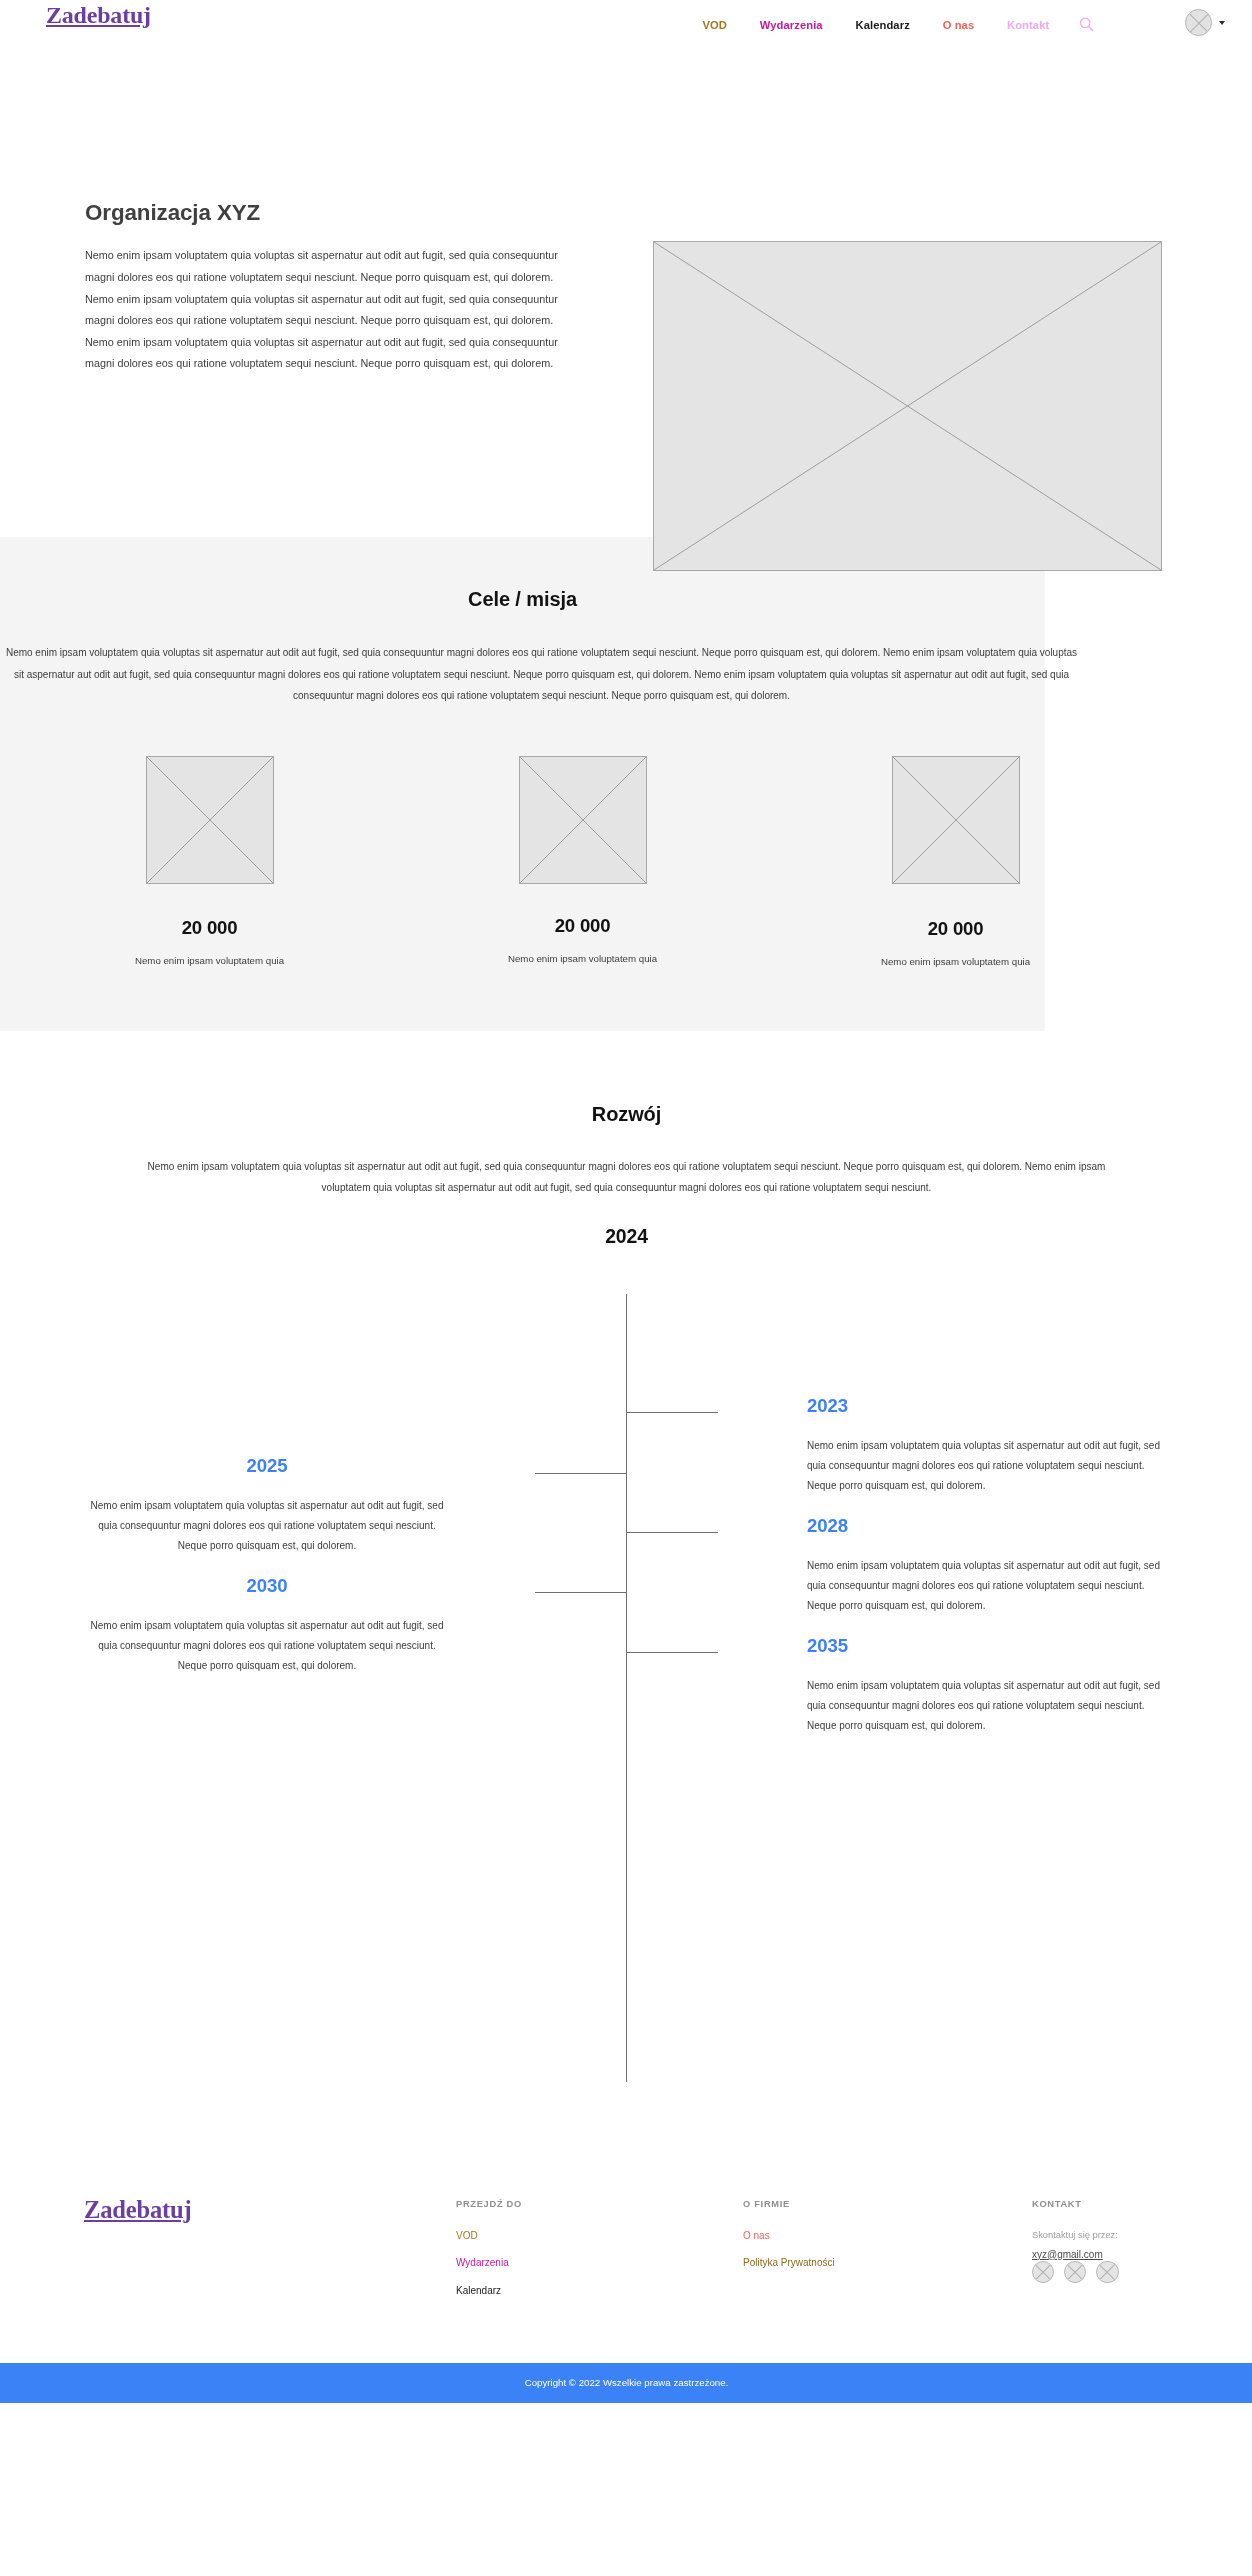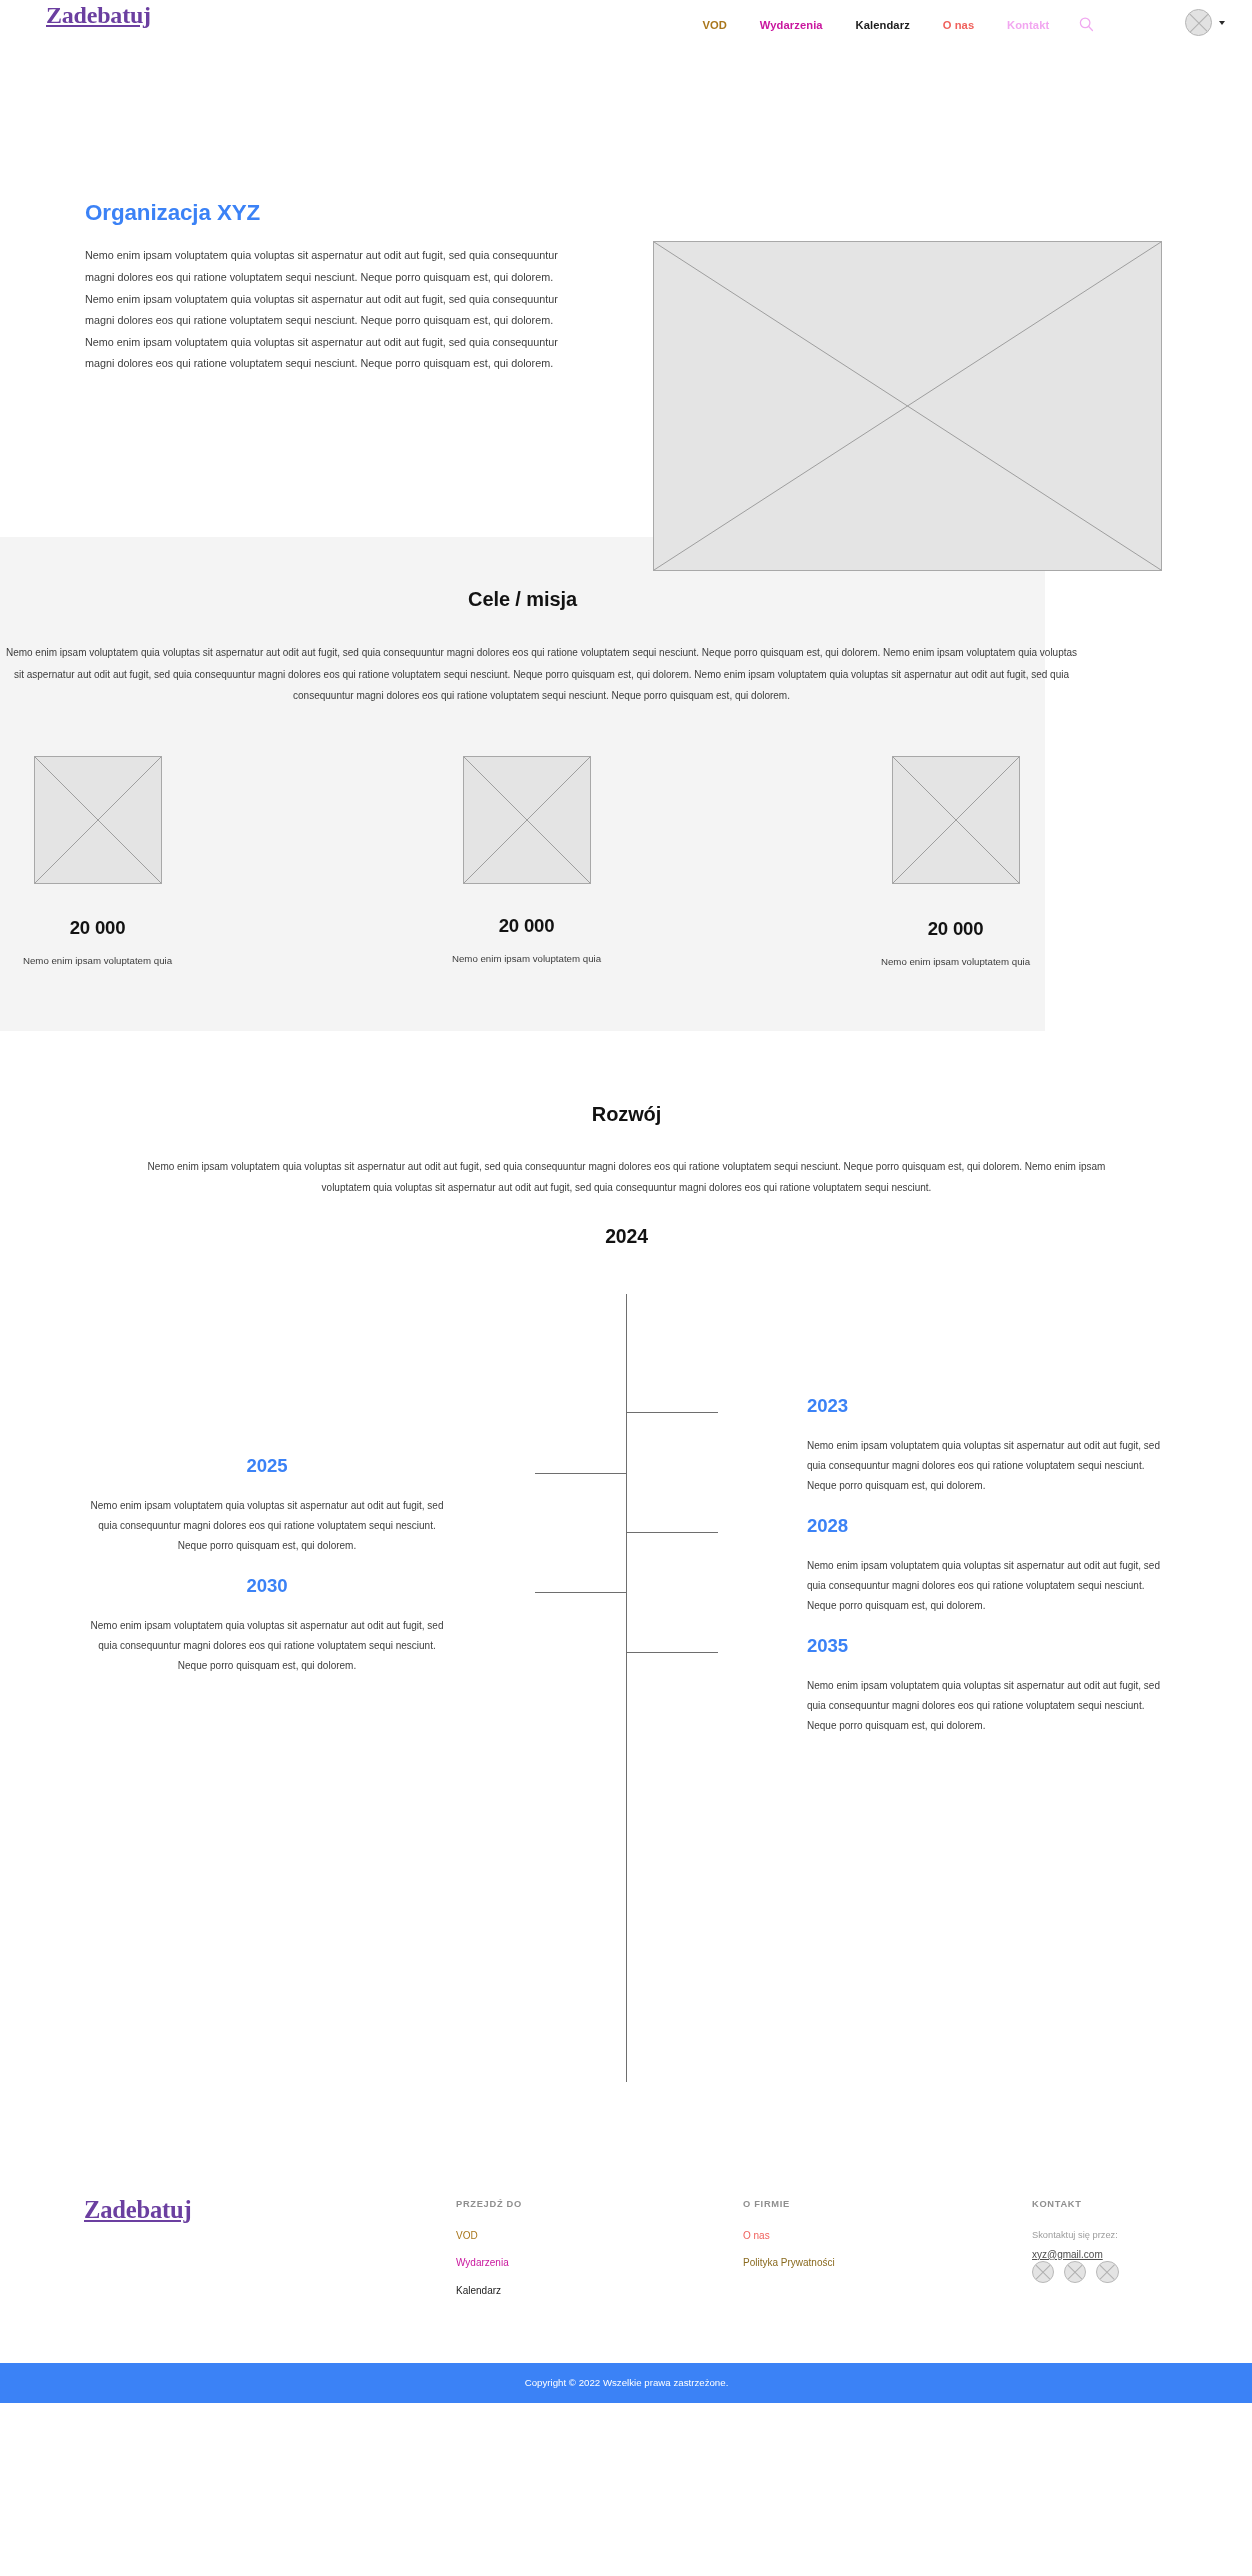--- a/index.html
+++ b/index.html
@@ -104,21 +104,21 @@
   }
   .hero-text {
     position: absolute;
     left: 85px;
     top: 154px;
     width: 477px;
   }
   .hero-title {
     font-size: 22.4px;
     font-weight: 700;
-    color: #3b82f6;
+    color: #404040;
     margin-bottom: 19.4px;
     letter-spacing: -0.1px;
   }
   .hero-body {
     font-size: 10.8px;
     line-height: 2.0;
     color: #3e3e3e;
     text-align: left;
   }
   .hero-img {
@@ -158,21 +158,21 @@
   .cele-intro {
     width: 1083px;
     margin: 31px auto 0 auto;
     text-align: center;
     font-size: 10px;
     line-height: 2.15;
     color: #3d3d3d;
   }
   .stats-row {
     display: flex;
-    justify-content: space-between;
+    justify-content: flex-end;
     gap: 194px;
     margin-top: 49px;
     padding-left: 8px;
   }
   .stat {
     width: 179px;
     display: flex;
     flex-direction: column;
     align-items: center;
   }

